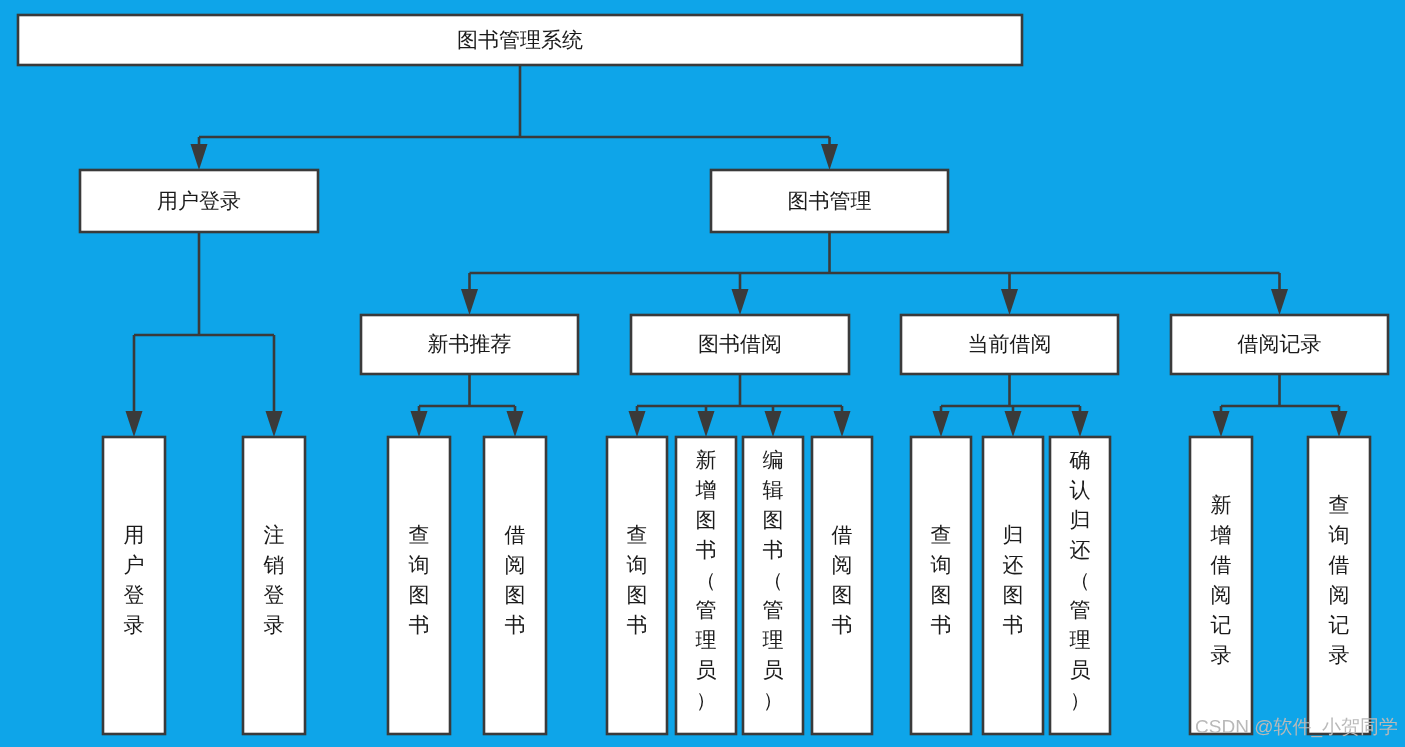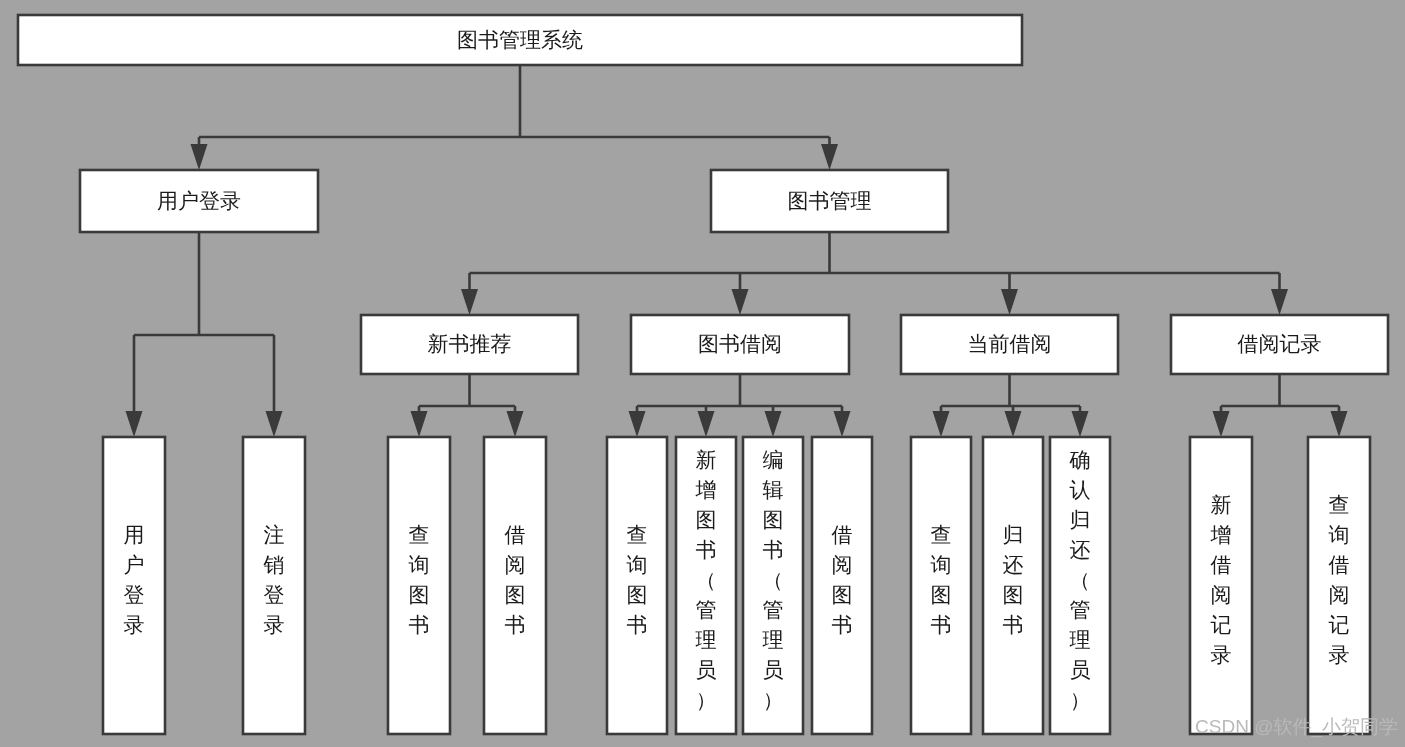--- a/index.html
+++ b/index.html
@@ -8,21 +8,21 @@
     padding: 0;
     background: #ffffff;
   }
   body {
     font-family: "Liberation Sans", "DejaVu Sans", sans-serif;
   }
   #diagram-root {
     position: relative;
     width: 1405px;
     height: 747px;
-    background: #a3a3a3;
+    background: #0ea5e9;
     overflow: hidden;
   }
   svg.diagram-canvas {
     position: absolute;
     left: 0;
     top: 0;
     width: 1405px;
     height: 747px;
     display: block;
   }

